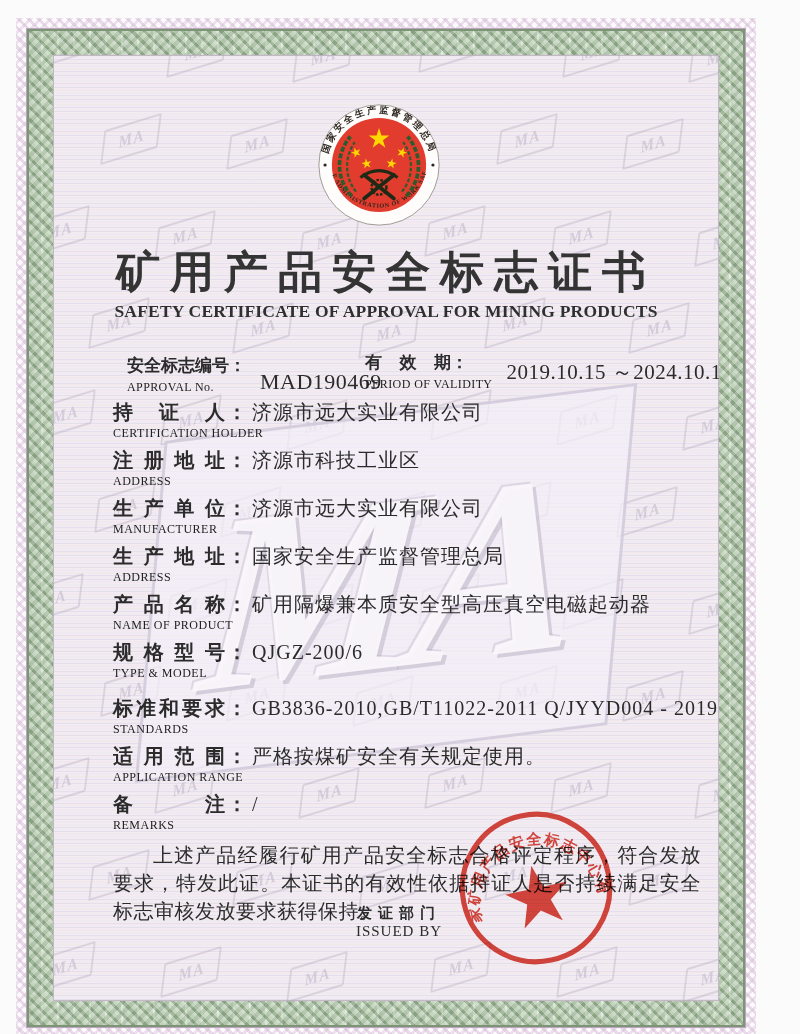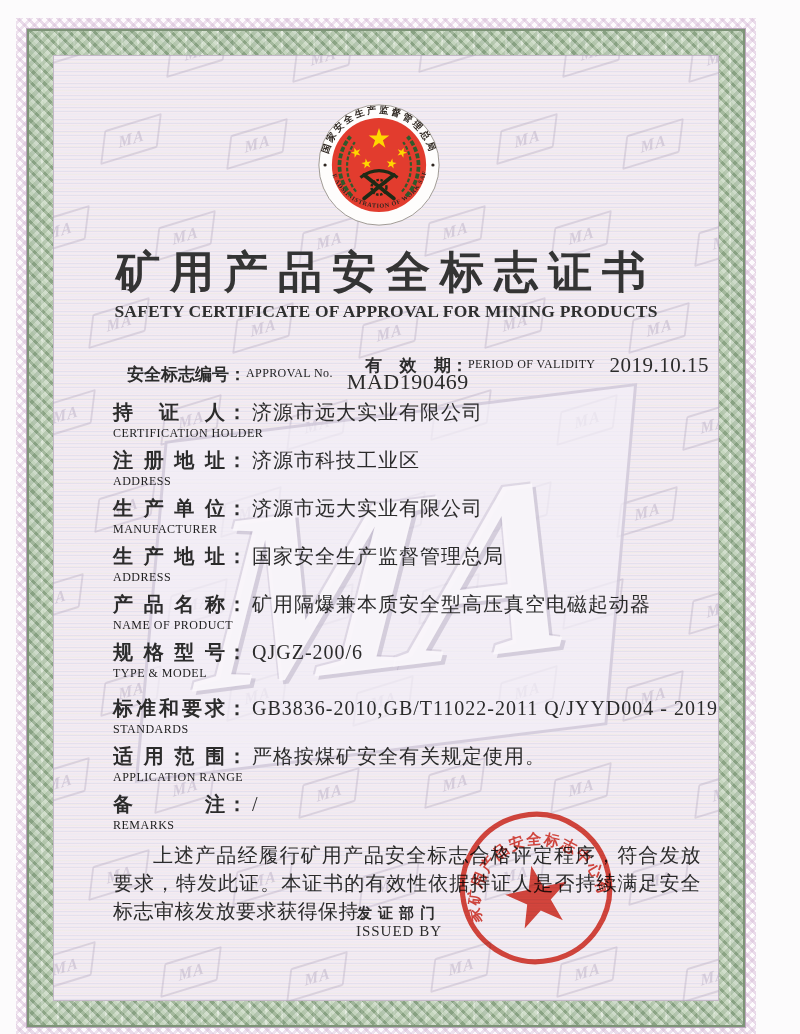--- a/index.html
+++ b/index.html
@@ -45,21 +45,21 @@
   .emblem svg{width:100%;height:100%;}
   .ring-cn{font-size:15px;font-weight:700;fill:#2e2620;letter-spacing:4px;}
   .ring-en{font-size:10px;font-weight:700;fill:#2e2620;letter-spacing:1.1px;}
 
   .title{position:absolute;top:188px;left:0;right:0;text-align:center;
     font-size:44px;font-weight:700;letter-spacing:10px;color:#343434;white-space:nowrap;}
   .subtitle{position:absolute;top:246px;left:0;right:0;text-align:center;
     font-size:17.5px;font-weight:700;letter-spacing:0.2px;color:#2f2f2f;white-space:nowrap;}
 
   .pair{position:absolute;display:flex;align-items:center;}
-  .pair .stack{display:flex;flex-direction:row;}
+  .pair .stack{display:flex;flex-direction:column;}
   .cnl{font-size:17px;font-weight:700;white-space:nowrap;}
   .cnl.just{display:inline-block;width:86px;text-align:justify;text-align-last:justify;}
   .enl{font-size:12px;letter-spacing:.4px;margin-top:3px;color:#1d1d1d;white-space:nowrap;}
   .pval{margin-left:14px;font-size:21px;letter-spacing:.5px;white-space:nowrap;}
   .approval-pair{left:74px;top:298px;}
   .validity-pair{left:312px;top:296px;}
 
   .fields{position:absolute;left:60px;top:344px;right:12px;}
   .row{margin-bottom:6px;}
   .row.gap-before{margin-top:14px;}

